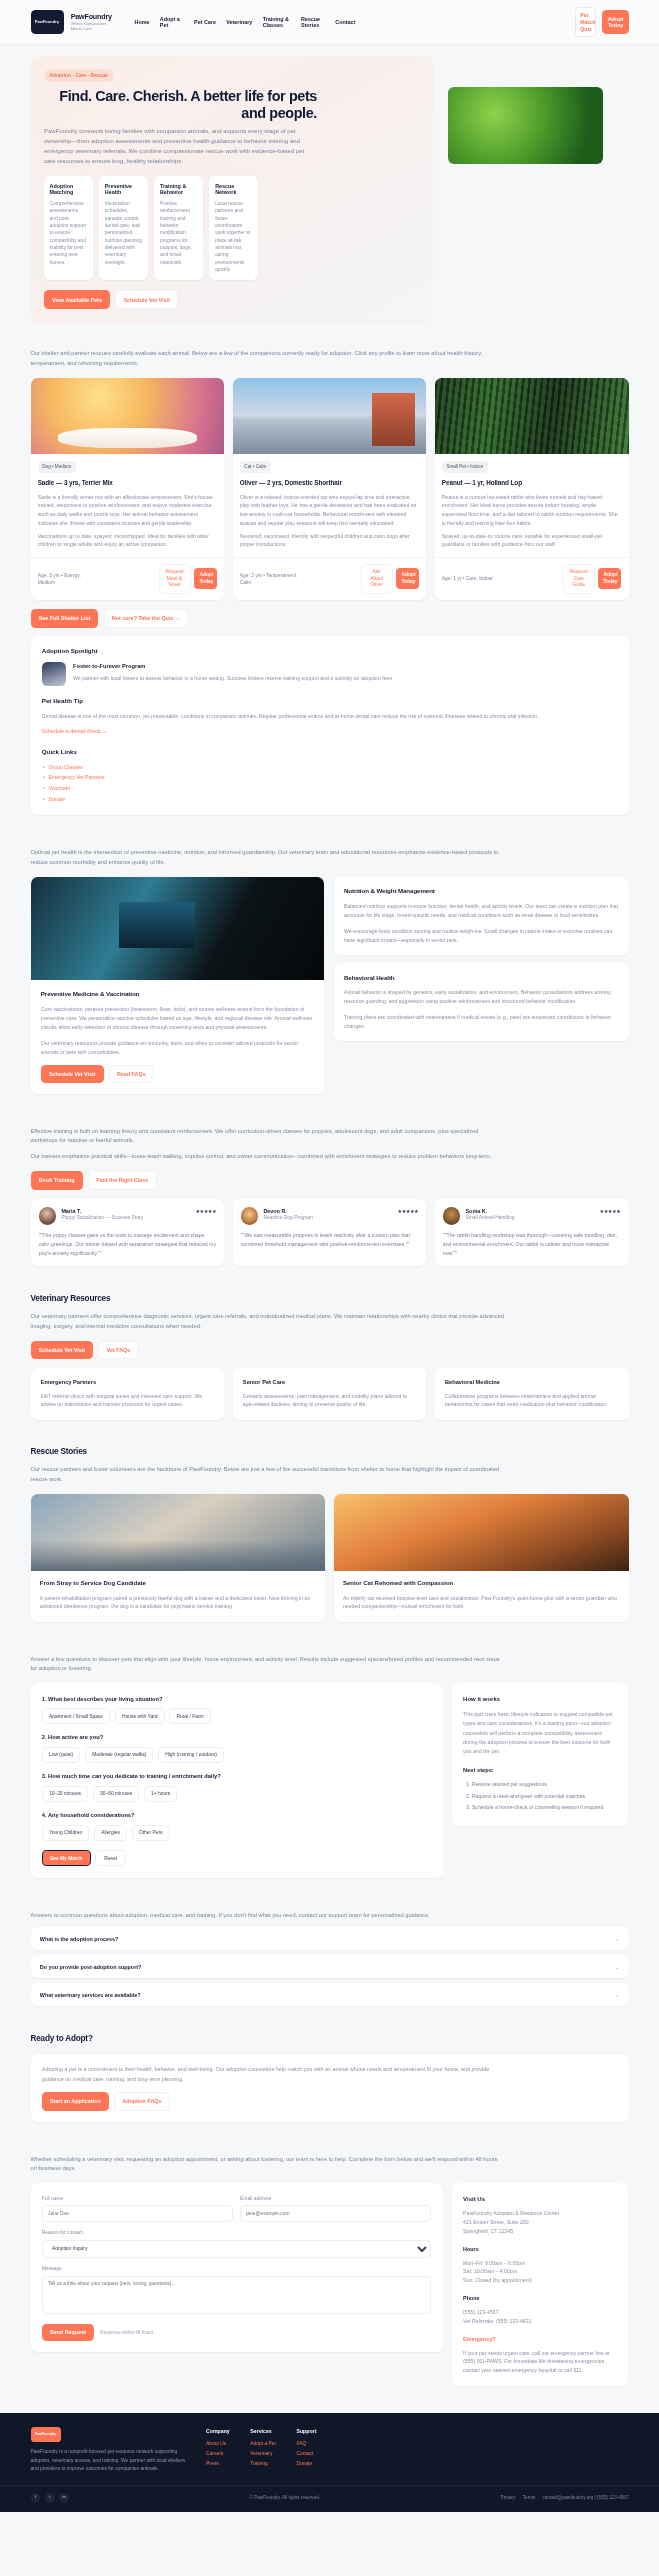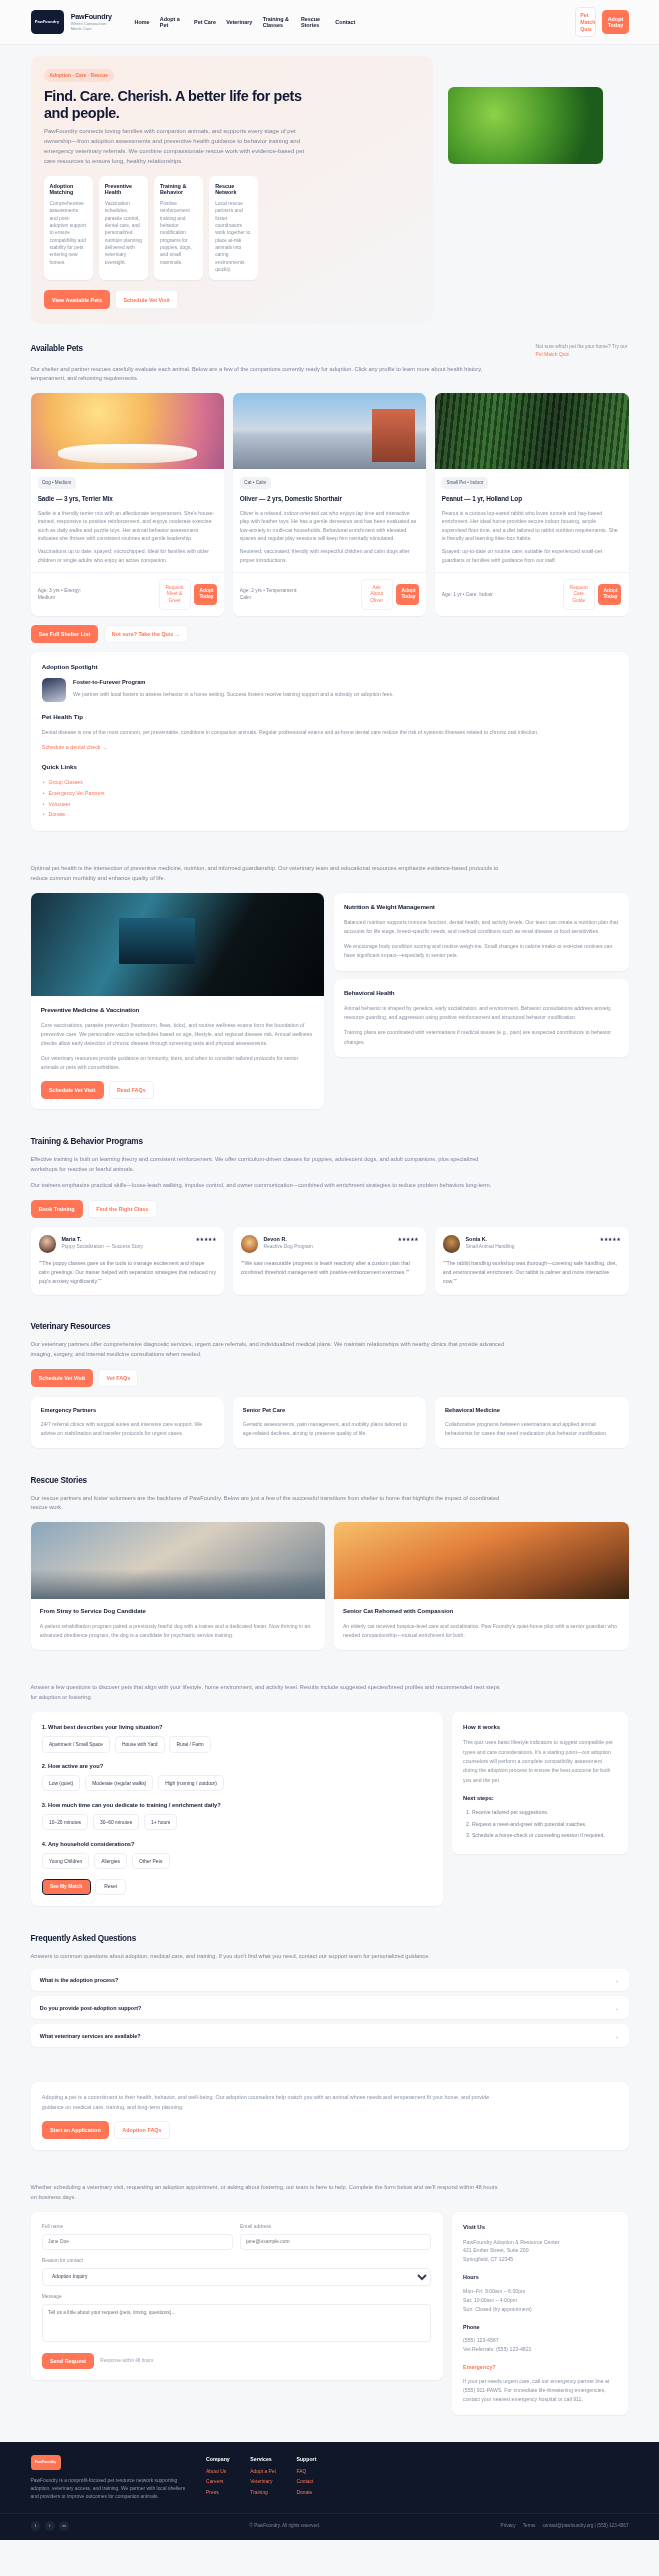--- a/index.html
+++ b/index.html
@@ -53,21 +53,21 @@
     background: linear-gradient(150deg,#fbeee9 0%, #f7f0ee 55%, #f4f5f7 100%);
     border-radius: 8.2px; padding: 13.4px 13.4px 15.5px; width: 402px;
     position: relative;
   }
   .pill {
     display:inline-block; background:#fcdfd4; color:#f2704d;
     font-size:4.9px; font-weight:700; border-radius:515px; padding:2.6px 5.7px;
   }
   .hero h1 {
     font-size: 14.4px; font-weight: 800; letter-spacing: -0.4px;
-    line-height: 1.17; margin: 6.2px 0 5.2px; max-width: 273px;
+    line-height: 1.17; margin: 6.2px 0 5.2px; max-width: 273px; text-align: right;
   }
   .hero p.lede { color:#7b8398; font-size:6px; max-width: 268px; line-height:1.65; }
   .mini-cards { display:flex; gap:6.2px; margin-top:9.3px; }
   .mini-card {
     background:#fff; border-radius:5.7px; padding:6.7px 5.7px; width:49px;
     box-shadow: 0 0.5px 1.5px rgba(18,25,50,.05);
   }
   .mini-card h4 { font-size:5.4px; font-weight:800; line-height:1.25; }
   .mini-card p { font-size:4.9px; color:#8891a3; margin-top:3.6px; line-height:1.5; }
   .hero-btns { display:flex; gap:5.2px; margin-top:10.3px; }
@@ -334,26 +334,20 @@
       </div>
       <div class="hero-img">
           <div class="leafv"></div>
         </div>
     </div>
   </div>
 </div>
 
 <section>
   <div class="wrap">
-    <div class="sec-head">
-      <h2 class="sec-title">Available Pets</h2>
-      <div class="sec-note">
-        <span>Not sure which pet fits your home? Try our </span><a href="#">Pet Match Quiz</a><span>.</span>
-      </div>
-    </div>
     <p class="sec-lede">Our shelter and partner rescues carefully evaluate each animal. Below are a few of the companions currently ready for adoption. Click any profile to learn more about health history, temperament, and rehoming requirements.</p>
 
     <div class="pet-grid">
       <div class="pet-card">
         <div class="pet-photo ph-a"></div>
         <div class="pet-body">
           <span class="tag">Dog • Medium</span>
           <h3>Sadie — 3 yrs, Terrier Mix</h3>
           <p>Sadie is a friendly terrier mix with an affectionate temperament. She's house-trained, responsive to positive reinforcement, and enjoys moderate exercise such as daily walks and puzzle toys. Her animal behavior assessment indicates she thrives with consistent routines and gentle leadership.</p>
           <p>Vaccinations up to date; spayed; microchipped. Ideal for families with older children or single adults who enjoy an active companion.</p>
@@ -463,21 +457,20 @@
             <p>Training plans are coordinated with veterinarians if medical issues (e.g., pain) are suspected contributors to behavior changes.</p>
           </div>
         </div>
       </div>
     </div>
   </div>
 </section>
 
 <section>
   <div class="wrap">
-    <h2 class="sec-title">Training &amp; Behavior Programs</h2>
     <p class="sec-lede">Effective training is built on learning theory and consistent reinforcement. We offer curriculum-driven classes for puppies, adolescent dogs, and adult companions, plus specialized workshops for reactive or fearful animals.</p>
     <p class="sec-lede">Our trainers emphasize practical skills—loose-leash walking, impulse control, and owner communication—combined with enrichment strategies to reduce problem behaviors long-term.</p>
     <div class="row-btns">
       <button class="btn-primary-lg">Book Training</button>
       <button class="btn-ghost">Find the Right Class</button>
     </div>
     <div class="testi-grid">
       <div class="testi">
         <div class="testi-top">
           <div class="av av1"></div>
@@ -620,41 +613,41 @@
           <li>Request a meet-and-greet with potential matches.</li>
           <li>Schedule a home-check or counseling session if required.</li>
         </ol>
       </div>
     </div>
   </div>
 </section>
 
 <section>
   <div class="wrap">
-    <h2 class="sec-title">Frequently Asked Questions</h2>
     <p class="sec-lede">Answers to common questions about adoption, medical care, and training. If you don't find what you need, contact our support team for personalized guidance.</p>
     <div style="margin-top:7.2px;">
       <div class="faq-item">
         <span class="q">What is the adoption process?</span>
         <span class="chev">⌄</span>
       </div>
       <div class="faq-item">
         <span class="q">Do you provide post-adoption support?</span>
         <span class="chev">⌄</span>
       </div>
       <div class="faq-item">
         <span class="q">What veterinary services are available?</span>
         <span class="chev">⌄</span>
       </div>
     </div>
   </div>
 </section>
 
 <section>
   <div class="wrap">
+    <h2 class="sec-title">Ready to Adopt?</h2>
     <div class="cta">
       <p>Adopting a pet is a commitment to their health, behavior, and well-being. Our adoption counselors help match you with an animal whose needs and temperament fit your home, and provide guidance on medical care, training, and long-term planning.</p>
       <div class="cta-btns">
         <button class="btn-primary-lg">Start an Application</button>
         <button class="btn-ghost">Adoption FAQs</button>
       </div>
     </div>
   </div>
 </section>
 

